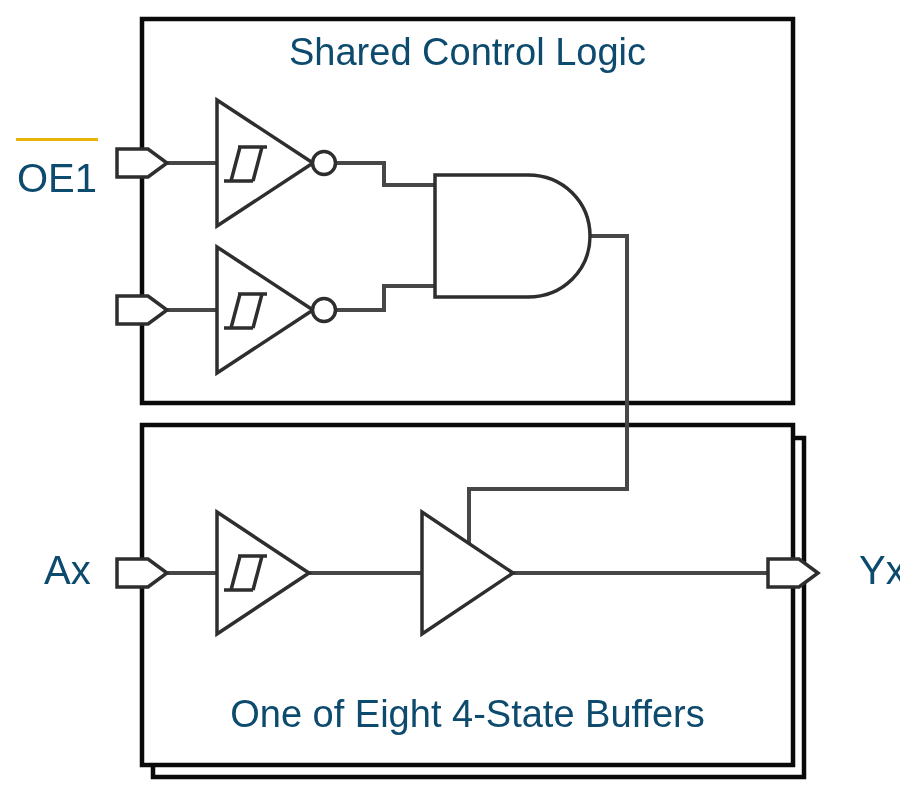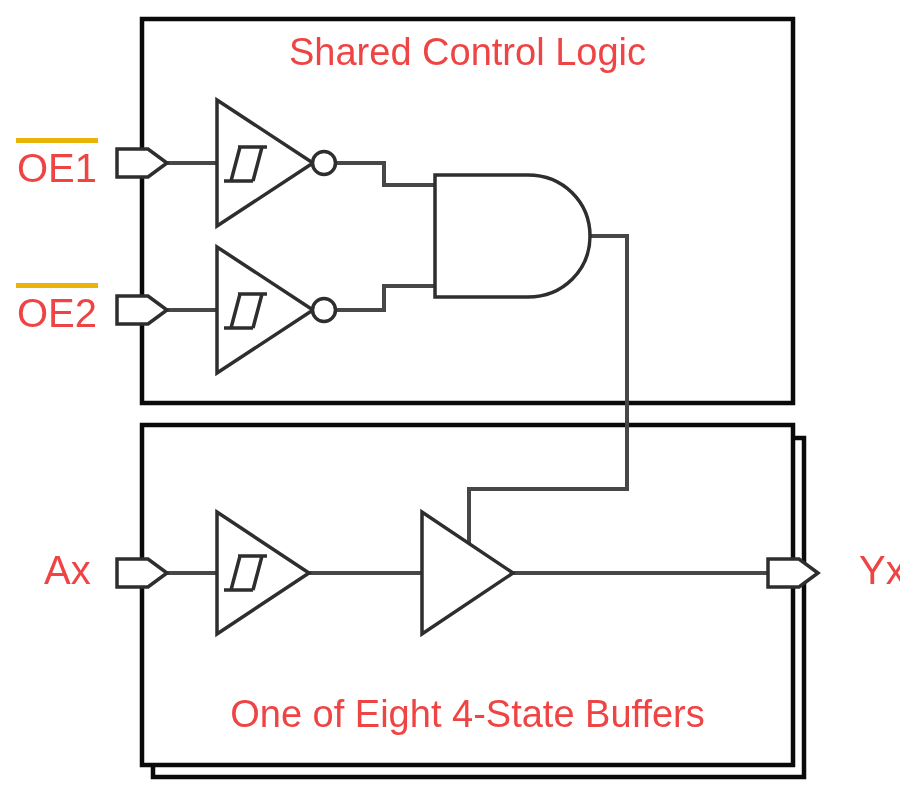--- a/index.html
+++ b/index.html
@@ -7,39 +7,39 @@
     position: relative;
     width: 900px;
     height: 796px;
     background: #ffffff;
     font-family: "Liberation Sans", sans-serif;
     overflow: hidden;
   }
   #circuit-svg { position: absolute; left: 0; top: 0; }
   .label {
     position: absolute;
-    color: #ef4444;
+    color: #0c4a6e;
     white-space: nowrap;
     letter-spacing: 0px;
   }
   .box-title {
     font-size: 38px;
     line-height: 44px;
     text-align: center;
     width: 651px;
     left: 142px;
   }
   .port-label {
     font-size: 40px;
     line-height: 42px;
   }
   .overline {
     display: inline-block;
-    border-top: 5px solid #eab308;
-    padding: 4px 1px;
+    border-top: 3px solid #eab308;
+    padding: 16px 1px;
   }
 </style>
 </head>
 <body>
 
 <div id="stage">
 
   <svg id="circuit-svg" width="900" height="796" viewBox="0 0 900 796">
 
     <rect x="153" y="438" width="651" height="339" fill="#ffffff" stroke="#0a0a0a" stroke-width="4.5"></rect>
@@ -92,19 +92,18 @@
       <path d="M768,559 L799,559 L818,573 L799,587 L768,587 Z"></path>
     </g>
   </svg>
 
   <div class="label box-title" style="top: 30px;">Shared Control Logic</div>
 
   <div class="label box-title" style="top: 692px;">One of Eight 4-State Buffers</div>
 
   <div class="label port-label" style="left: 16px; top: 138px;"><span class="overline">OE1</span></div>
 
-  <div class="label port-label" style="left: 16px; top: 283px;"><span class="overline">OE2</span></div>
 
   <div class="label port-label" style="left: 44px; top: 549px;">Ax</div>
 
   <div class="label port-label" style="left: 840px; top: 549px; margin-left: 19px;">Yx</div>
 
 </div>
 
 </body></html>

